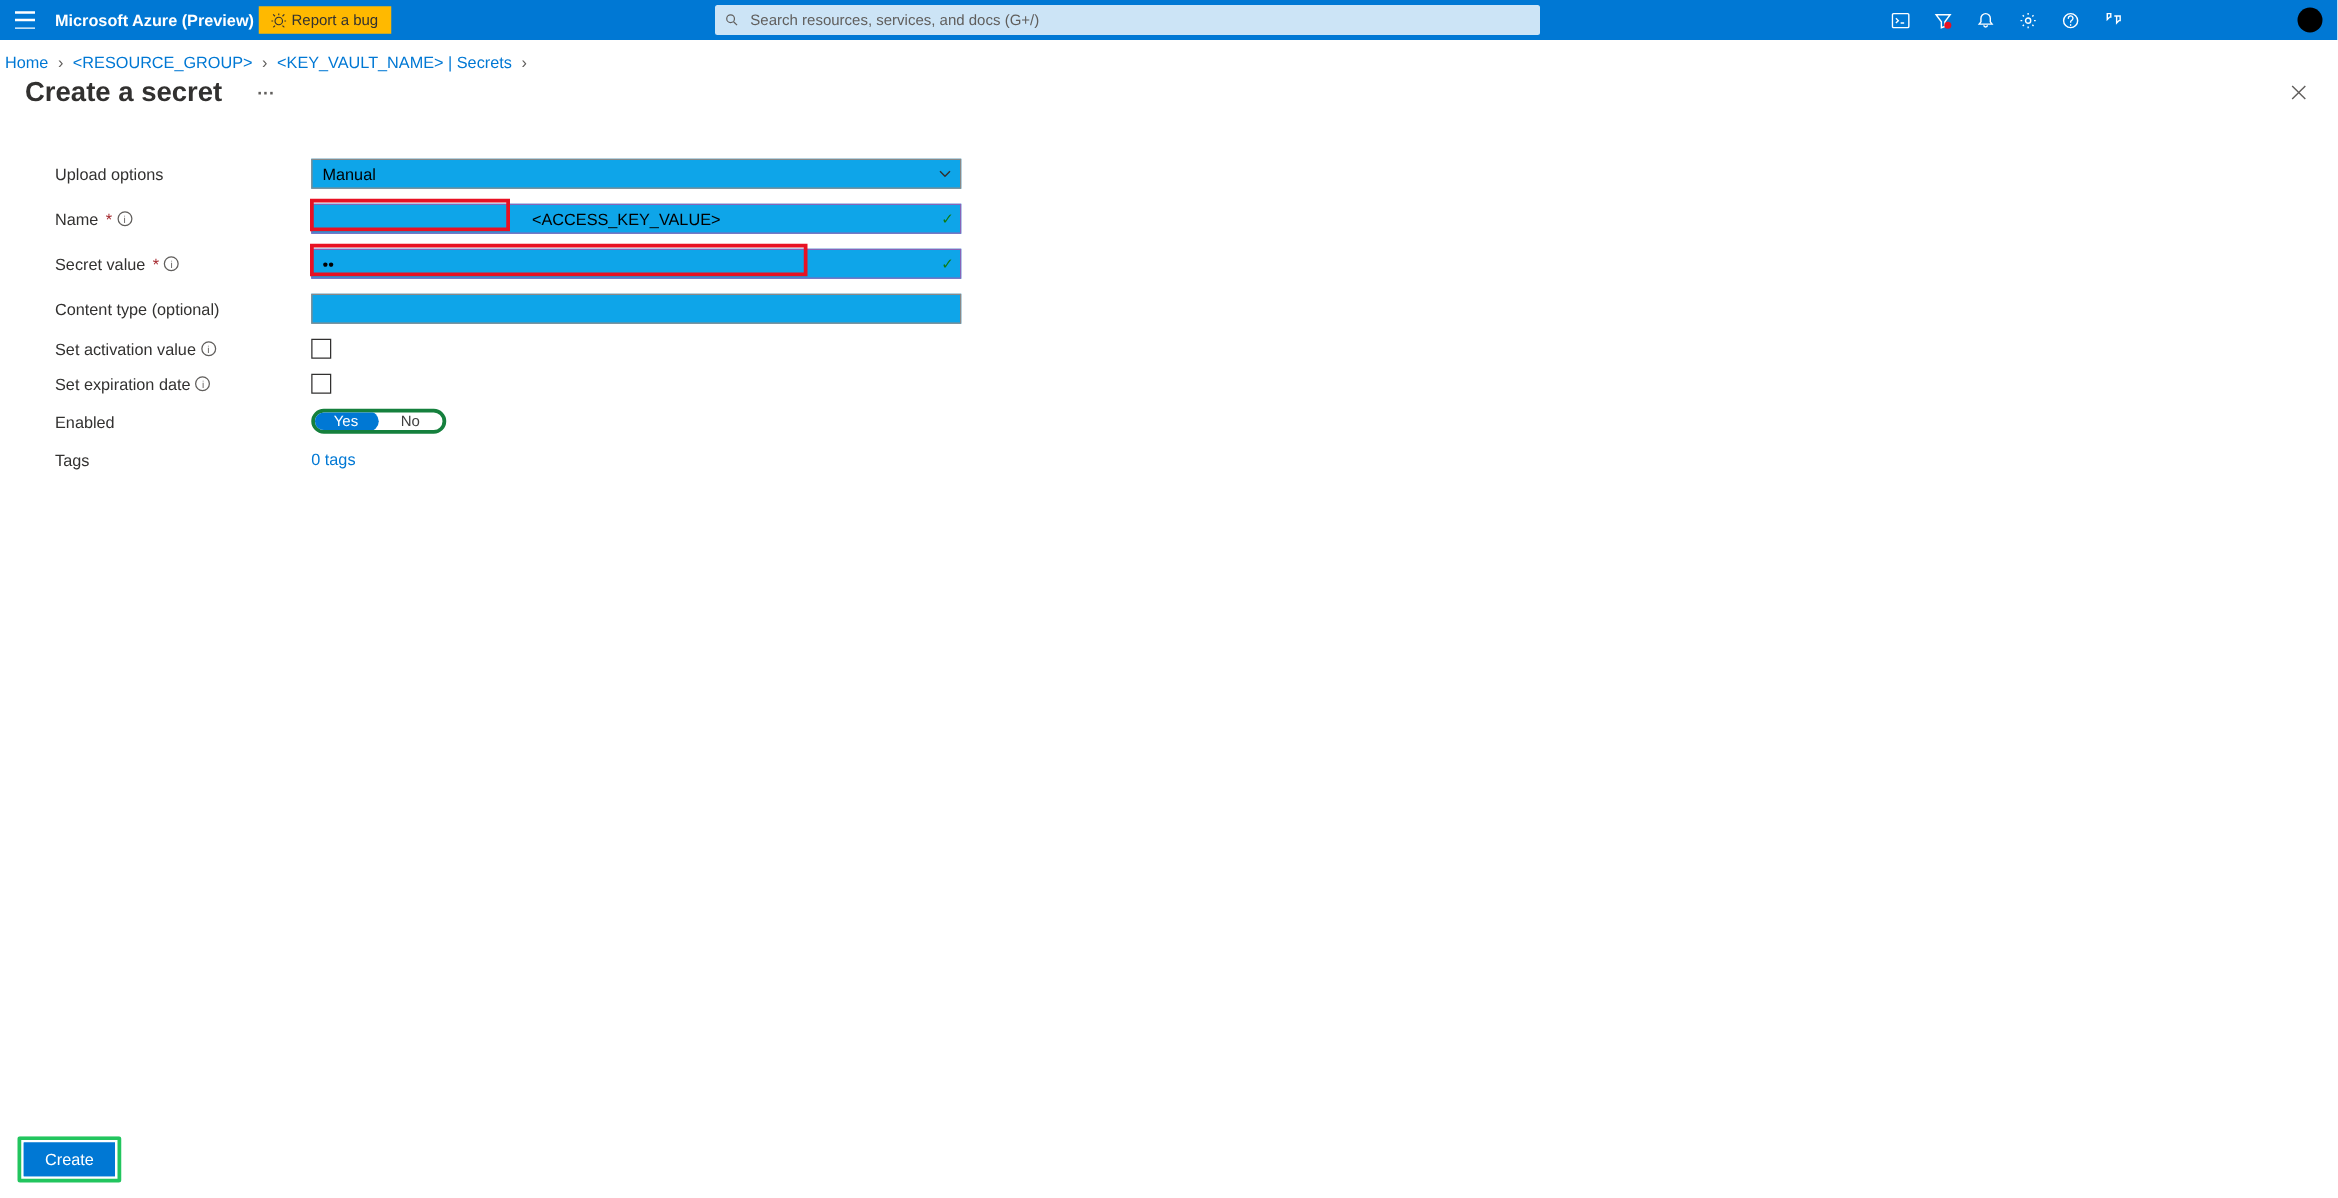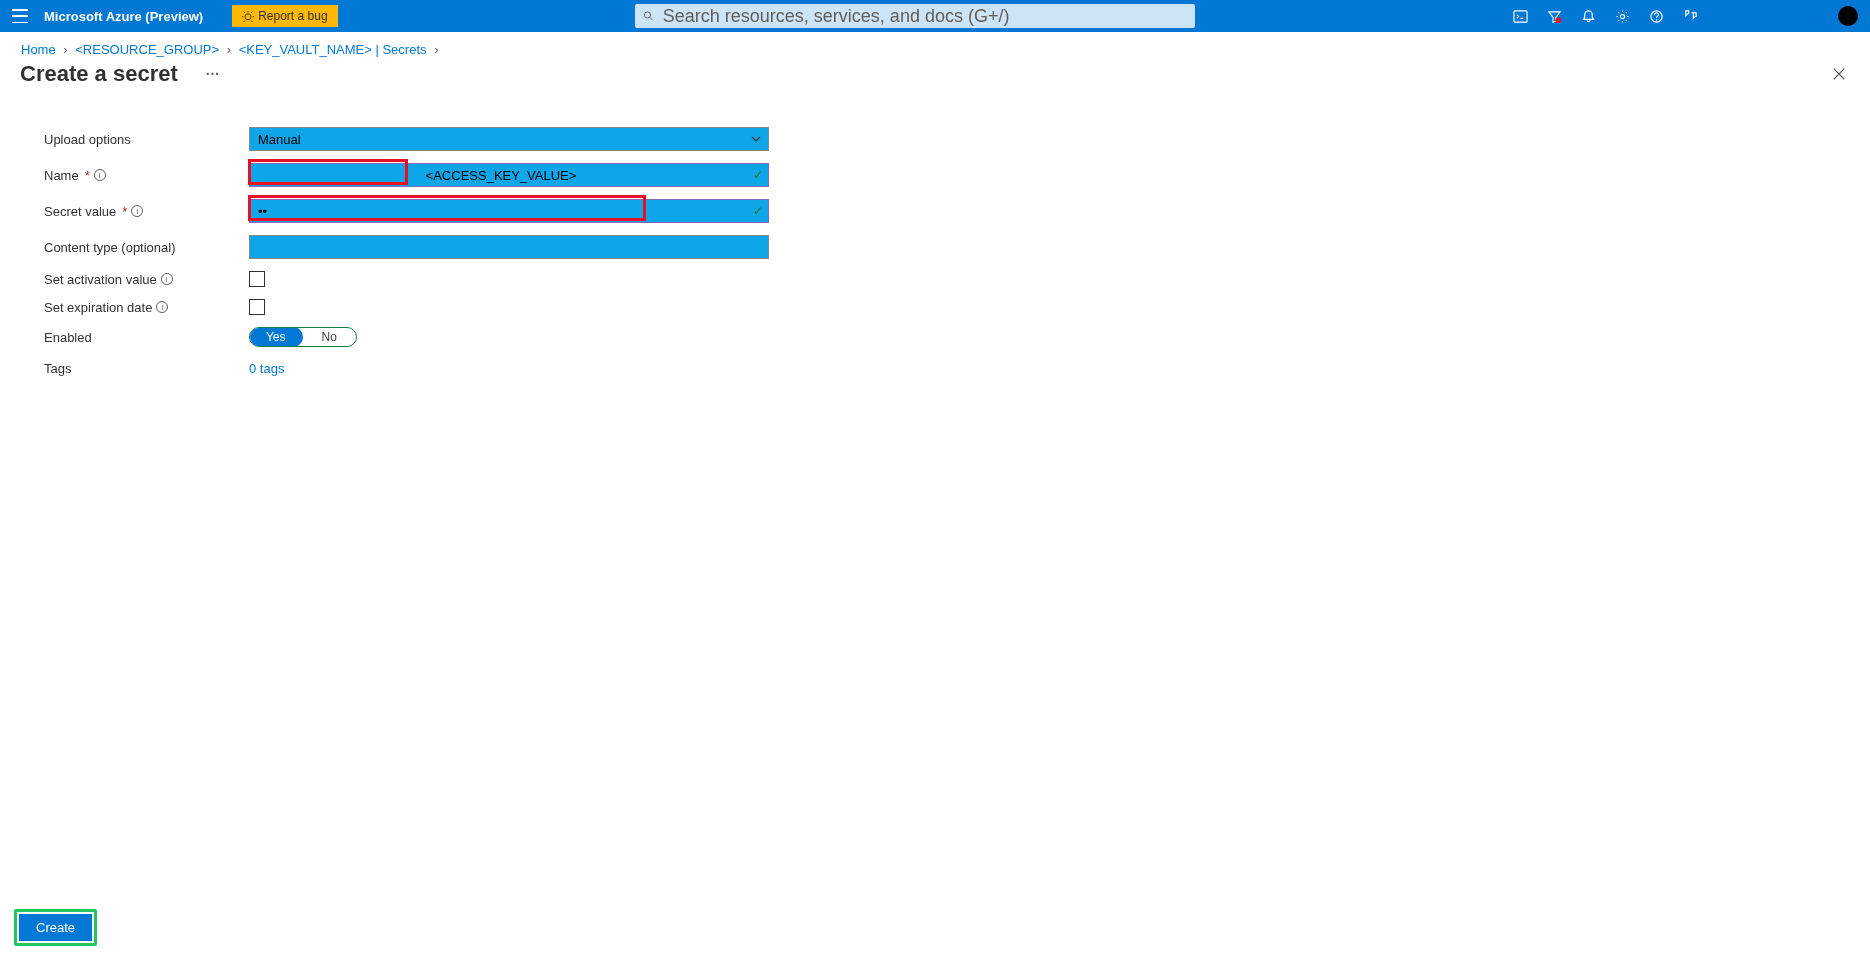--- a/index.html
+++ b/index.html
@@ -2,33 +2,33 @@
 <html><head>
 <meta charset="utf-8">
 <style>
 * { box-sizing: border-box; margin: 0; padding: 0; font-family: "Segoe UI", -apple-system, sans-serif; }
 html, body { width: 100%; height: 100%; background: #fff; color: #323130; }
 
 
 .topbar { background: #0078d4; height: 32px; display: flex; align-items: center; padding: 0 12px; color: #fff; font-size: 13px; }
 .hamburger { width: 16px; height: 14px; display: flex; flex-direction: column; justify-content: space-between; cursor: pointer; margin-right: 16px; }
 .hamburger span { display: block; height: 1.5px; background: #fff; }
-.brand { font-weight: 600; margin-right: 29px; }
+.brand { font-weight: 600; margin-right: 4px; }
 .bugbtn { background: #ffb900; color: #323130; border: none; padding: 4px 10px; font-size: 12px; cursor: pointer; display: inline-flex; align-items: center; gap: 4px; }
 .searchwrap { flex: 1; display: flex; justify-content: center; }
-.searchbox { width: 560px; max-width: 660px; height: 24px; background: #cce4f6; border: none; border-radius: 2px; padding: 0 8px 0 28px; font-size: 18px; color: #404040; }
+.searchbox { width: 660px; max-width: 660px; height: 24px; background: #cce4f6; border: none; border-radius: 2px; padding: 0 8px 0 28px; font-size: 12px; color: #404040; }
 .searchbox::placeholder { color: #605e5c; }
 .searchwrap .sbcont { position: relative; }
 .searchwrap .sicon { position: absolute; left: 8px; top: 50%; transform: translateY(-50%); color: #605e5c; font-size: 11px; pointer-events:none; }
 .topicons { display: flex; align-items: center; gap: 18px; margin-left: 20px; }
 .topicons .ticon { color: #fff; cursor: pointer; width:16px; height:16px; display:inline-flex; align-items:center; justify-content:center; }
 .avatar { width: 20px; height: 20px; border-radius: 50%; background: #000; margin-left: 140px; cursor: pointer; }
 
 
-.crumbs { padding: 10px 20px 0 21px; font-size: 13px; color: #605e5c; }
+.crumbs { padding: 10px 20px 0 4px; font-size: 13px; color: #605e5c; }
 .crumbs a { color: #0078d4; text-decoration: none; cursor: pointer; }
 .crumbs .sep { margin: 0 4px; color: #605e5c; }
 
 
 .titlewrap { display: flex; align-items: center; justify-content: space-between; padding: 4px 20px 0 20px; }
 .titlewrap h1 { font-size: 22px; font-weight: 600; color: #323130; display: inline-flex; align-items: center; gap: 28px; }
 .titlewrap .more { font-size: 14px; color: #605e5c; cursor: pointer; }
 .titlewrap .closebtn { font-size: 14px; color: #605e5c; cursor: pointer; padding: 4px; }
 
 
@@ -43,21 +43,21 @@
 .dropdown .inputbox { padding-right: 24px; text-align: left; cursor: pointer; }
 .dropdown .chev { position: absolute; right: 8px; top: 50%; transform: translateY(-50%); pointer-events: none; font-size: 10px; color: #323130; }
 
 .validwrap { position: relative; }
 .validwrap input.inputbox { border: 1px solid #8764b8; padding-right: 24px; }
 .validwrap .check { position: absolute; right: 6px; top: 50%; transform: translateY(-50%); color: #107c10; font-size: 12px; pointer-events:none; }
 .hlred { position: absolute; border: 3px solid #e81123; pointer-events: none; }
 
 .chkbox { width: 16px; height: 16px; border: 1px solid #323130; background: #fff; cursor: pointer; }
 
-.toggle { width: 108px; height: 20px; border: 1px solid #15803d; border-radius: 10px; display: inline-flex; overflow: hidden; cursor: pointer; }
+.toggle { width: 108px; height: 20px; border: 3px solid #15803d; border-radius: 10px; display: inline-flex; overflow: hidden; cursor: pointer; }
 .toggle .seg { flex: 1; display: flex; align-items: center; justify-content: center; font-size: 12px; }
 .toggle .seg.on { background: #0078d4; color: #fff; border-radius: 10px; margin:-1px 0 -1px -1px; }
 .toggle .seg.off { color: #404040; }
 
 .linklike { color: #0078d4; font-size: 13px; cursor: pointer; }
 
 
 .footer { position: fixed; left: 0; bottom: 12px; padding-left: 14px; }
 .footerhl { border: 3px solid #22c55e; border-radius: 2px; padding: 2px; display: inline-block; }
 .createbtn { background: #0078d4; color: #fff; border: 1px solid #0078d4; padding: 5px 16px; font-size: 13px; cursor: pointer; }

